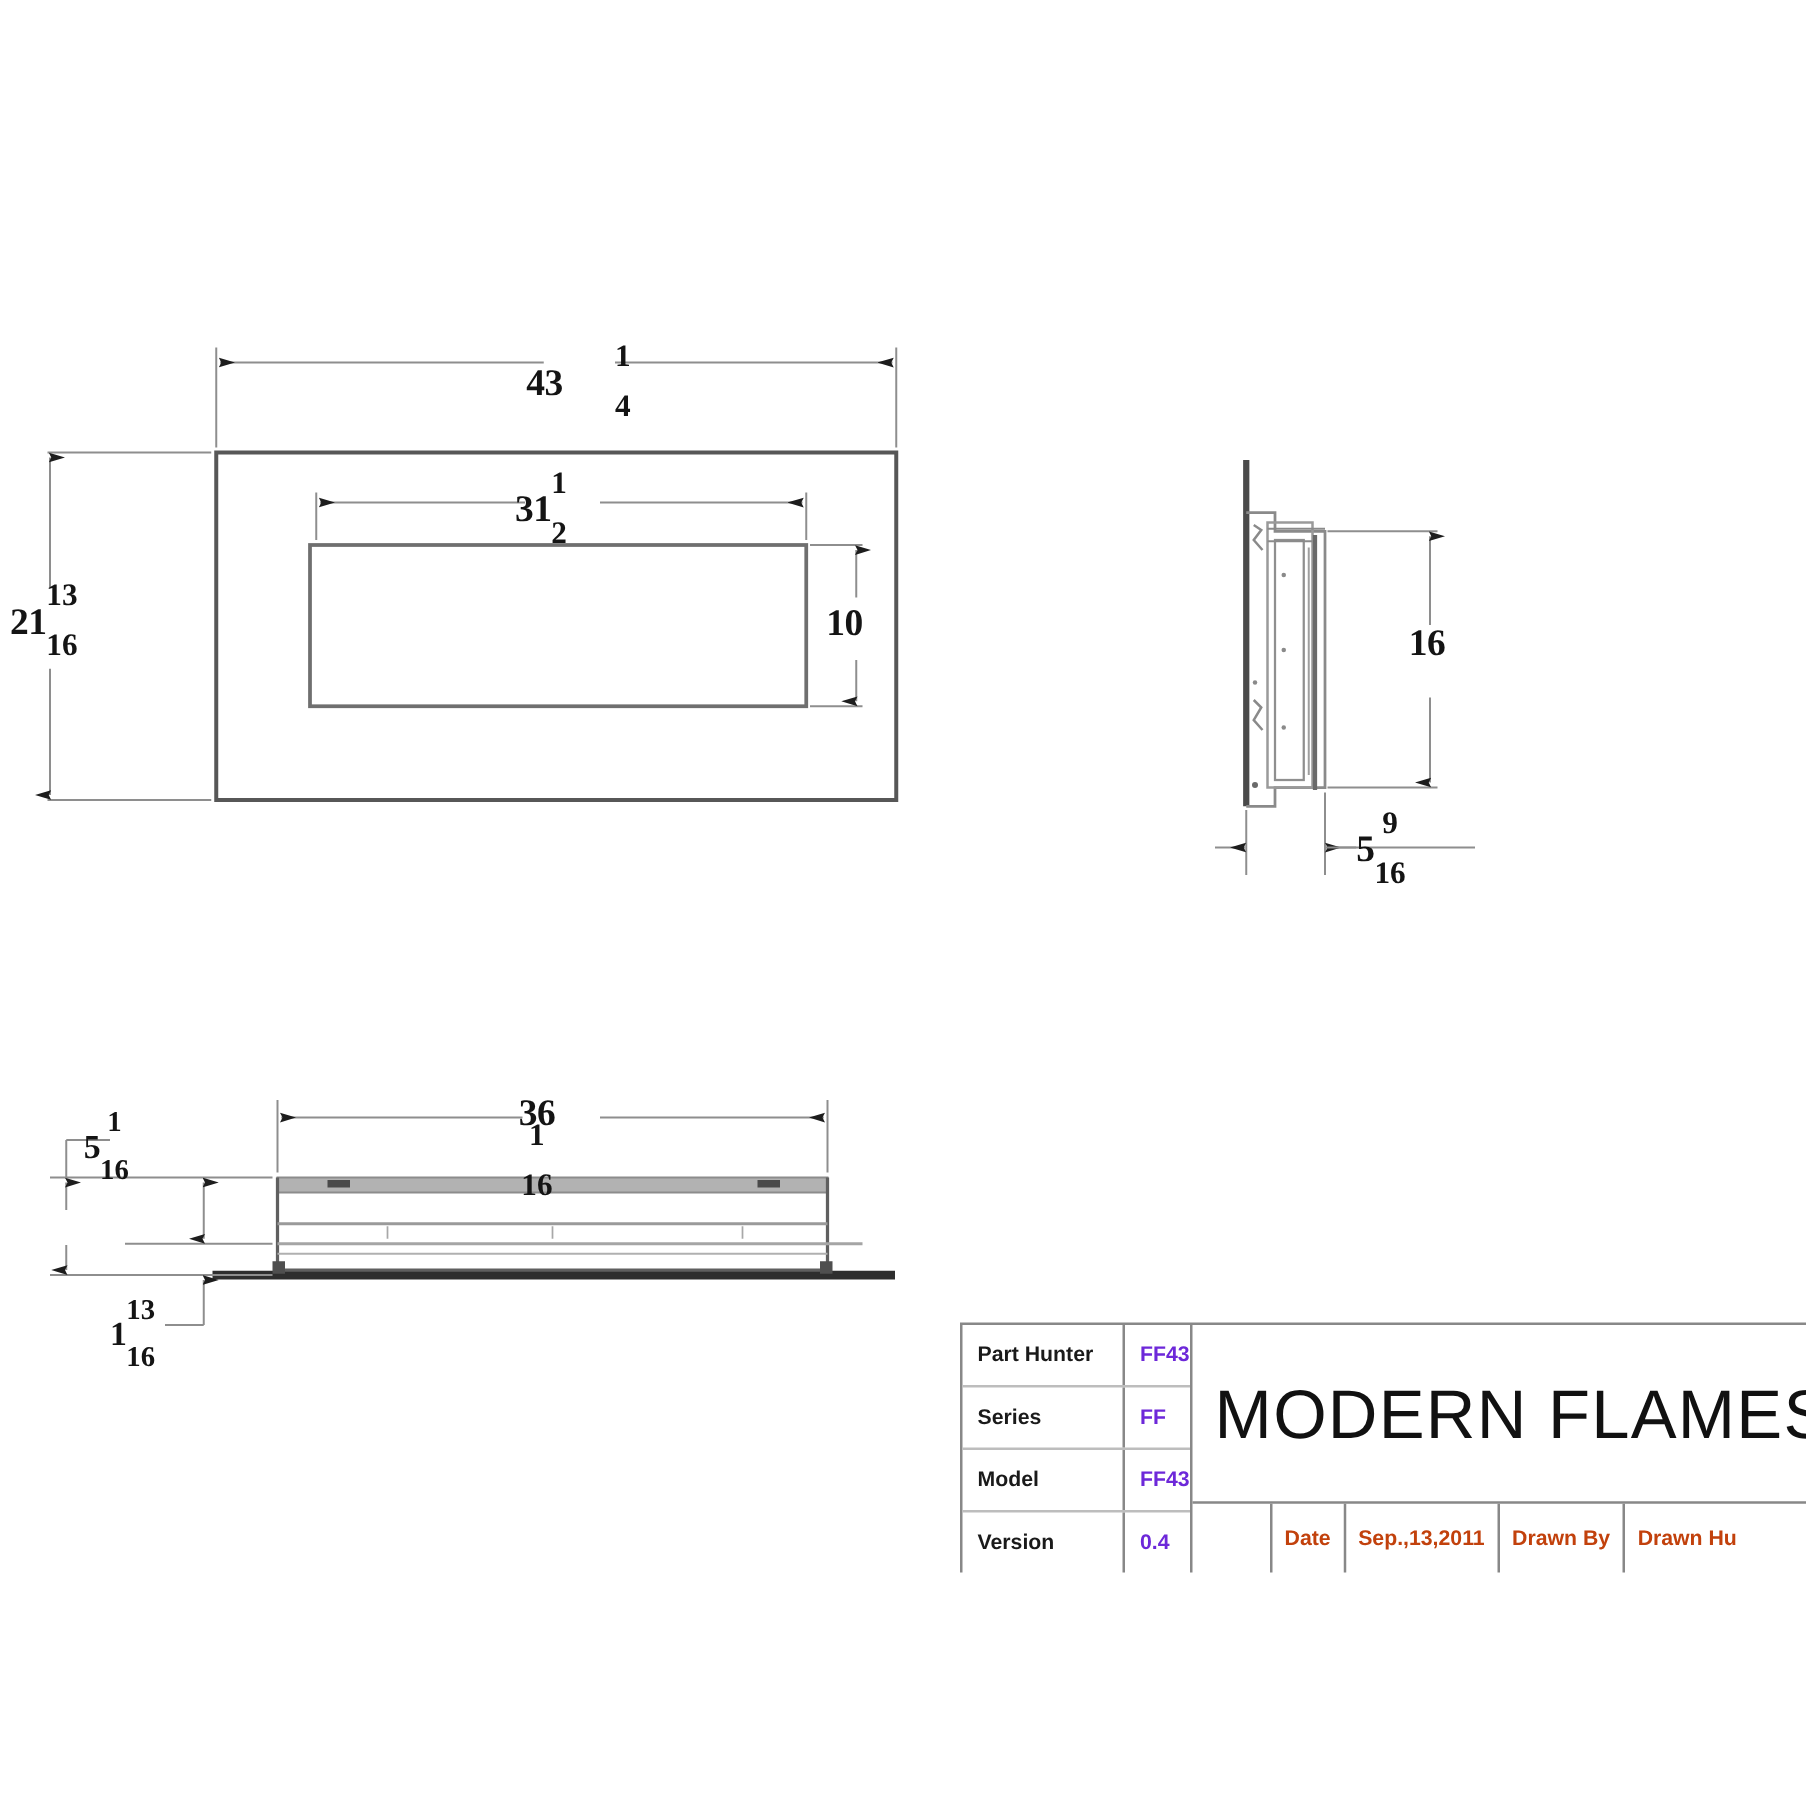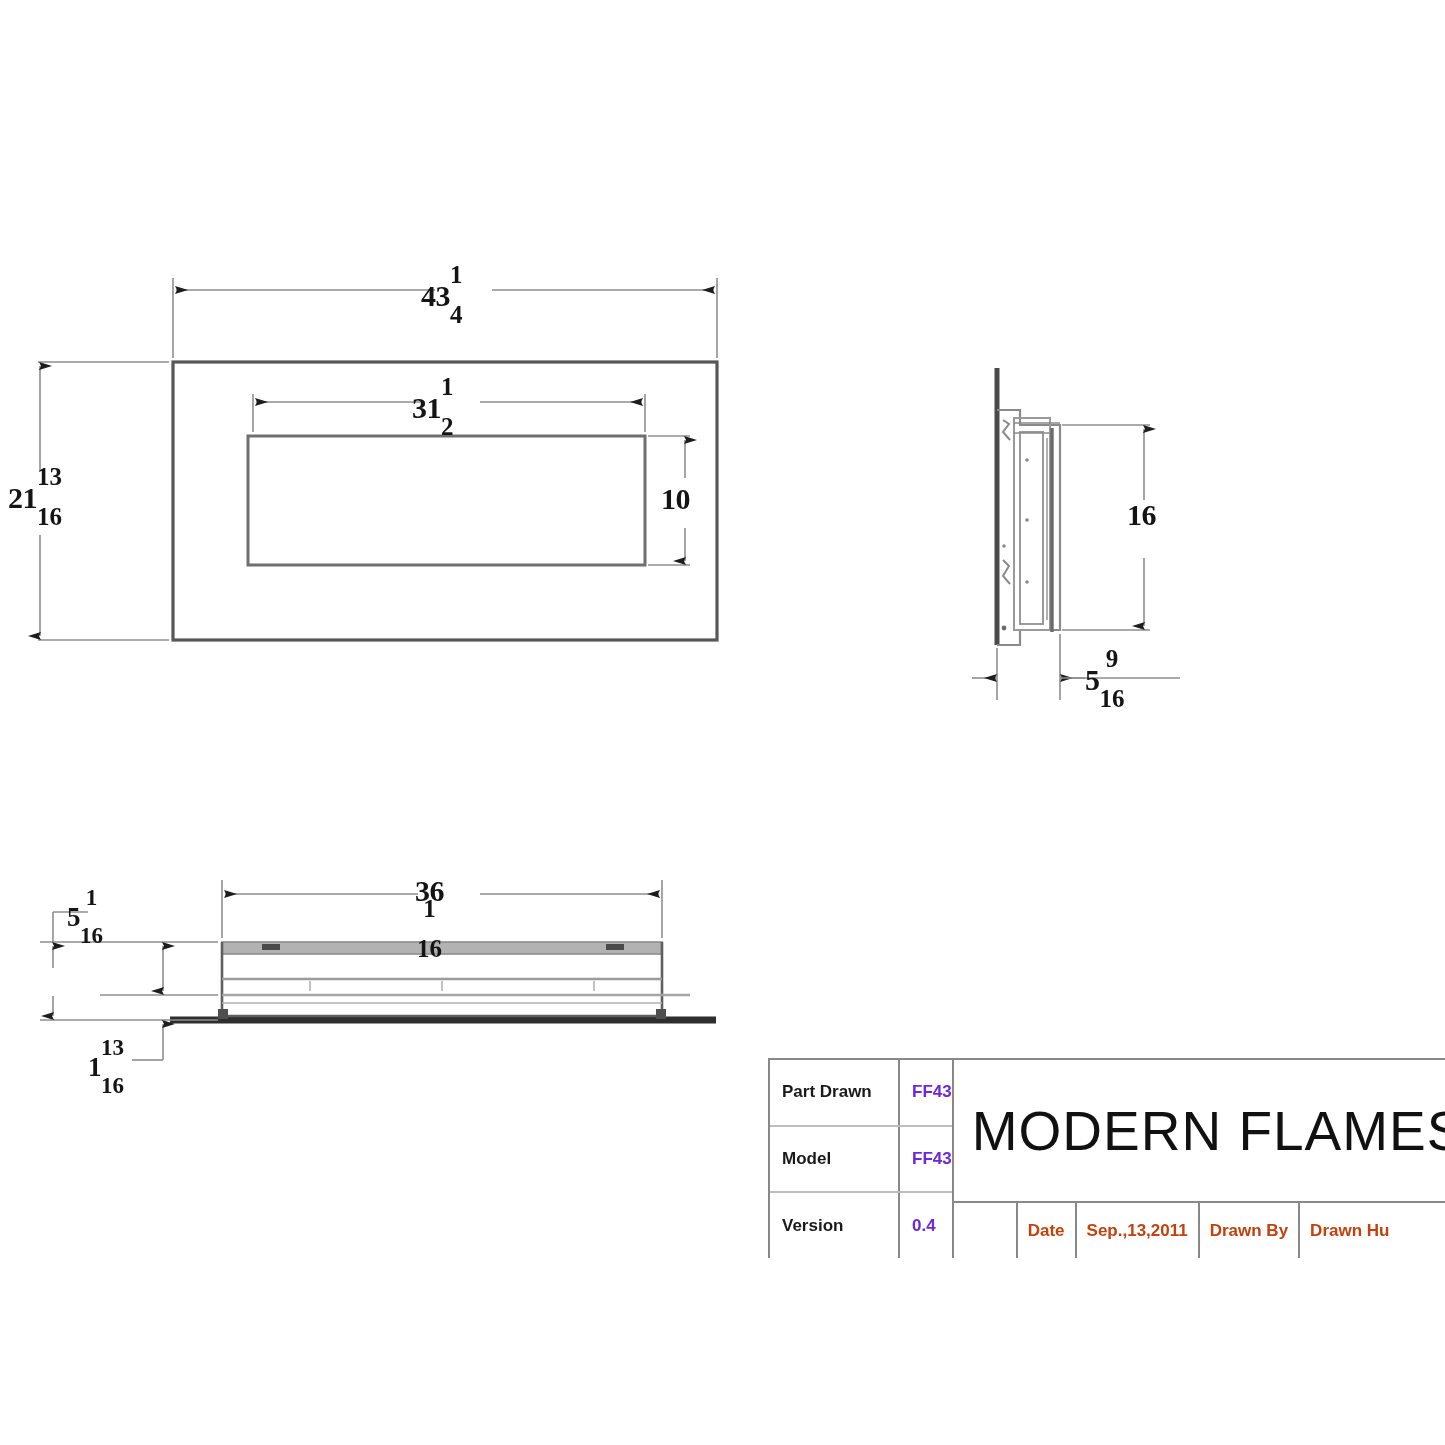--- a/index.html
+++ b/index.html
@@ -274,21 +274,21 @@
       <line x1="53" y1="942" x2="53" y2="912"></line>
       <line x1="53" y1="912" x2="88" y2="912"></line>
 
       <line x1="218" y1="995" x2="100" y2="995"></line>
       <line x1="163" y1="946" x2="163" y2="991" marker-start="url(#arrVUp)" marker-end="url(#arrVDn)"></line>
       <line x1="163" y1="1024" x2="163" y2="1060" marker-start="url(#arrVUp)"></line>
       <line x1="163" y1="1060" x2="132" y2="1060"></line>
     </g>
   </svg>
 
-  <div class="dim" style="left:421px; top:272px;">
+  <div class="dim" style="left:421px; top:283px;gap:42px;">
     <span class="whole">43</span>
     <span class="frac">
       <span class="num">1</span>
       <span class="den">4</span>
     </span>
   </div>
 
   <div class="dim" style="left:412px; top:384px;">
     <span class="whole">31</span>
     <span class="frac">
@@ -343,24 +343,28 @@
       <span class="num">13</span>
       <span class="den">16</span>
     </span>
   </div>
 
   <div id="title-block">
     <div id="tb-inner">
       <div id="tb-left">
 
         <div class="tb-row">
-          <div class="tb-label">Part Drawn</div>
+          <div class="tb-label">Part Hunter</div>
           <div class="tb-value">FF43</div>
         </div>
 
+        <div class="tb-row">
+          <div class="tb-label">Series</div>
+          <div class="tb-value">FF</div>
+        </div>
 
         <div class="tb-row">
           <div class="tb-label">Model</div>
           <div class="tb-value">FF43</div>
         </div>
 
         <div class="tb-row">
           <div class="tb-label">Version</div>
           <div class="tb-value">0.4</div>
         </div>

